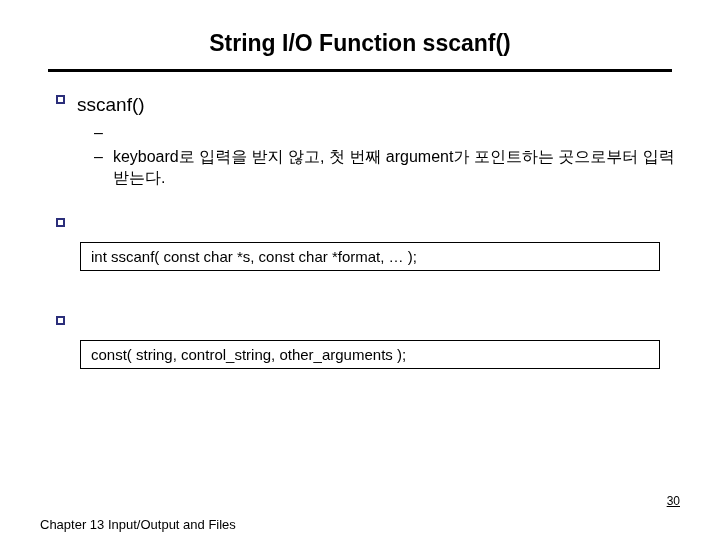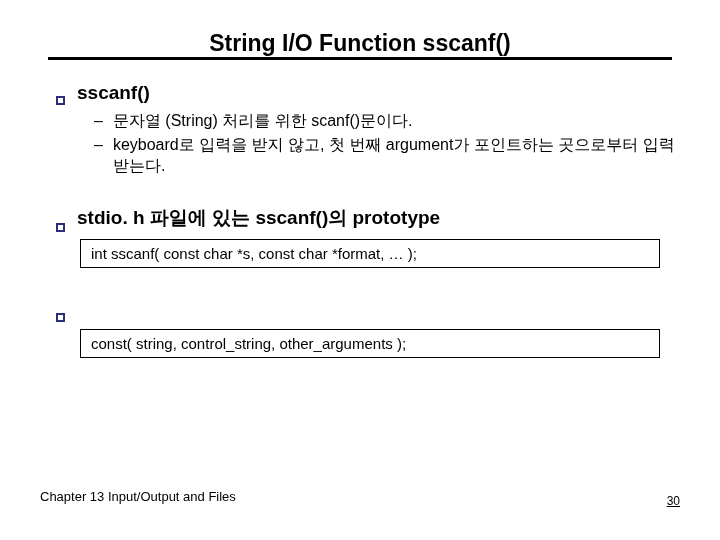--- a/index.html
+++ b/index.html
@@ -9,32 +9,32 @@
   font-family: Verdana, Arial, sans-serif;
   background: #fff;
   color: #000;
   position: relative;
   padding: 30px 40px 40px 40px;
 }
 .title {
   text-align: center;
   font-size: 23px;
   font-weight: bold;
-  margin-bottom: 0;
+  margin-bottom: 12px;
 }
 .title-underline {
   border-bottom: 3px solid #000;
   margin: 0 8px 22px 8px;
 }
 .bullet-item {
   display: flex;
-  align-items: flex-end;
+  align-items: flex-start;
   margin-bottom: 6px;
   font-size: 19px;
-  font-weight: bold;
+  font-weight: normal;
   padding-left: 16px;
 }
 .bullet-square {
   display: inline-block;
   width: 9px;
   height: 9px;
   border: 2px solid #2b2e7a;
   margin-right: 12px;
   flex-shrink: 0;
   position: relative;
@@ -50,29 +50,29 @@
   align-items: baseline;
   margin-bottom: 2px;
   line-height: 1.35;
 }
 .dash {
   margin-right: 10px;
   flex-shrink: 0;
 }
 .code-box {
   border: 1px solid #000;
-  margin: 8px 20px 34px 40px;
+  margin: 16px 20px 34px 40px;
   padding: 5px 10px;
   font-family: Verdana, Arial, sans-serif;
   font-size: 15px;
   background: #fff;
 }
 .footer {
   position: absolute;
-  bottom: 36px;
+  bottom: 8px;
   left: 40px;
   font-size: 13px;
 }
 .page-num {
   position: absolute;
   bottom: 32px;
   right: 40px;
   font-size: 12px;
   text-decoration: underline;
 }
@@ -84,31 +84,29 @@
 <div class="title">String I/O Function sscanf()</div>
 <div class="title-underline"></div>
 
 <div class="bullet-item">
   <span class="bullet-square"></span>
   <span>sscanf()</span>
 </div>
 <div class="sub-list">
   <div class="sub-item">
     <span class="dash">–</span>
-    <span>문자열 (String) 처리를 위한 scanf()문이다.</span>
   </div>
   <div class="sub-item">
     <span class="dash">–</span>
     <span>keyboard로 입력을 받지 않고, 첫 번째 argument가 포인트하는 곳으로부터 입력 받는다.</span>
   </div>
 </div>
 
 <div class="bullet-item">
   <span class="bullet-square"></span>
-  <span>stdio. h 파일에 있는 sscanf()의 prototype</span>
 </div>
 <div class="code-box">
   <span>int sscanf( const char *s, const char *format, … );</span>
 </div>
 
 <div class="gap"></div>
 
 <div class="bullet-item">
   <span class="bullet-square"></span>
 </div>

